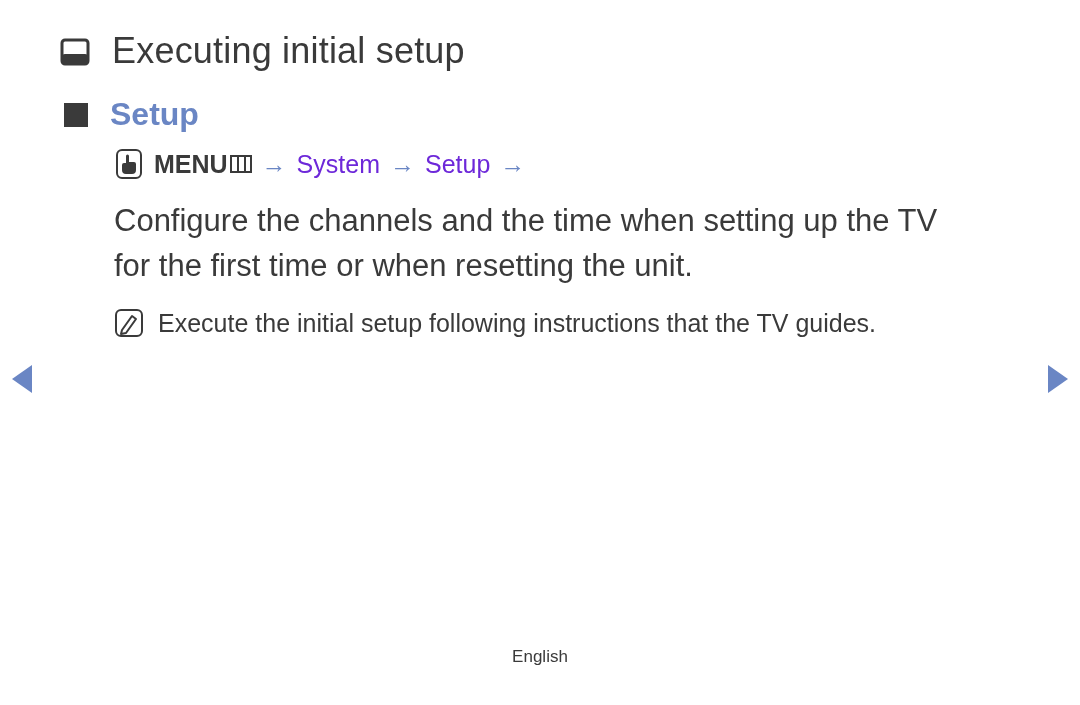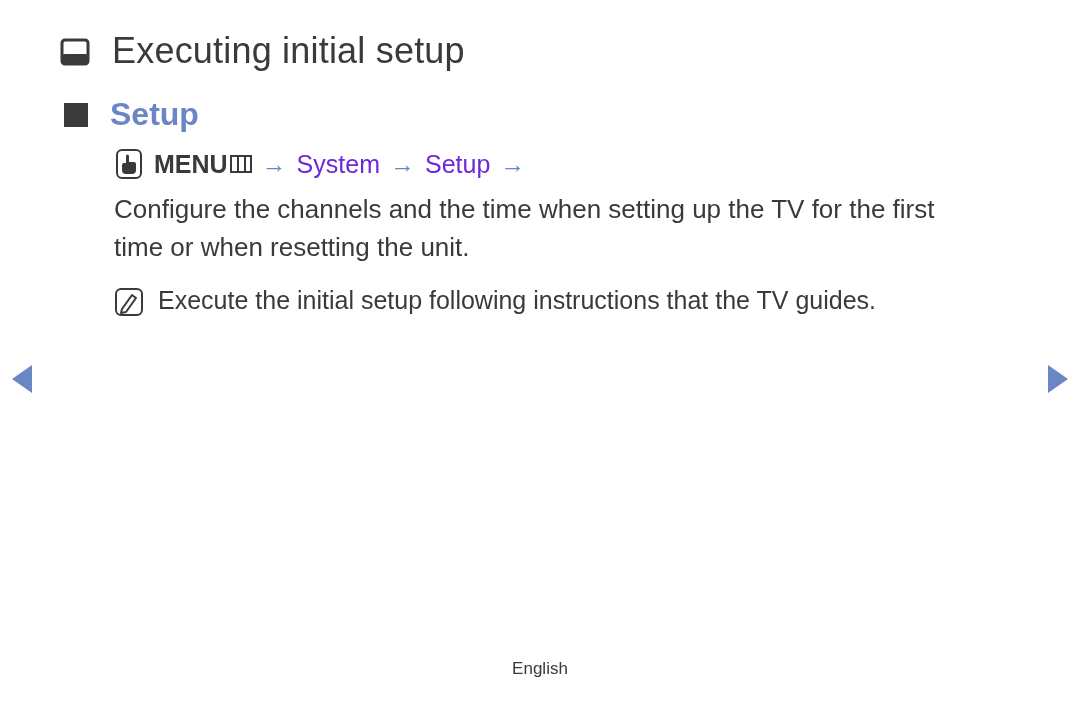--- a/index.html
+++ b/index.html
@@ -8,42 +8,42 @@
 
   .h1-row { display: flex; align-items: center; gap: 22px; margin-bottom: 24px; }
   .h1-icon { width: 30px; height: 30px; display: flex; align-items: flex-end; }
   .h1-icon svg { width: 30px; height: 30px; }
   .h1-text { font-size: 36px; color: #3a3a3a; font-weight: 400; letter-spacing: 0.2px; }
 
   .h2-row { display: flex; align-items: center; gap: 22px; margin-bottom: 14px; padding-left: 0; }
   .bullet-sq { width: 24px; height: 24px; background: #3a3a3a; margin-left: 4px; flex: 0 0 auto; }
   .h2-text { font-size: 32px; font-weight: 700; color: #6a86c4; }
 
-  .path-row { display: flex; align-items: center; gap: 10px; padding-left: 54px; margin-bottom: 10px; font-size: 25px; flex-wrap: wrap; }
+  .path-row { display: flex; align-items: center; gap: 10px; padding-left: 54px; margin-bottom: 18px; font-size: 25px; flex-wrap: wrap; }
   .hand-icon { width: 30px; height: 34px; display: inline-flex; }
   .hand-icon svg { width: 30px; height: 34px; }
   .path-strong { font-weight: 700; color: #3a3a3a; display: inline-flex; align-items: center; gap: 2px; }
   .menu-glyph { display: inline-flex; width: 22px; height: 18px; }
   .menu-glyph svg { width: 22px; height: 18px; }
   .enter-glyph { display: inline-flex; width: 28px; height: 22px; }
   .enter-glyph svg { width: 28px; height: 22px; }
   .arrow { color: #6a86c4; font-weight: 400; }
   .path-link { color: #6d28d9; font-weight: 400; }
 
-  .body-text { font-size: 26px; line-height: 1.45; color: #3a3a3a; padding-left: 54px; padding-right: 40px; margin-bottom: 16px; }
+  .body-text { font-size: 31px; line-height: 1.45; color: #3a3a3a; padding-left: 54px; padding-right: 40px; margin-bottom: 16px; }
 
-  .note-row { display: flex; align-items: center; gap: 14px; padding-left: 54px; padding-right: 40px; font-size: 25px; line-height: 1.45; }
+  .note-row { display: flex; align-items: flex-start; gap: 14px; padding-left: 54px; padding-right: 40px; font-size: 25px; line-height: 1.45; }
   .note-icon { width: 30px; height: 30px; flex: 0 0 auto; margin-top: 3px; }
   .note-icon svg { width: 30px; height: 30px; }
 
   .nav-prev, .nav-next { position: absolute; top: 365px; width: 0; height: 0; border-style: solid; }
   .nav-prev { left: 12px; border-width: 14px 20px 14px 0; border-color: transparent #6a86c4 transparent transparent; }
   .nav-next { right: 12px; border-width: 14px 0 14px 20px; border-color: transparent transparent transparent #6a86c4; }
 
-  .footer-lang { position: absolute; bottom: 26px; left: 0; width: 100%; text-align: center; font-size: 17px; color: #3a3a3a; }
+  .footer-lang { position: absolute; bottom: 38px; left: 0; width: 100%; text-align: center; font-size: 17px; color: #3a3a3a; }
 </style>
 </head>
 <body>
 
 <div class="page">
 
   <div class="h1-row">
     <span class="h1-icon">
       <svg viewBox="0 0 30 30">
         <rect x="2" y="4" width="26" height="24" rx="3" ry="3" fill="none" stroke="#3a3a3a" stroke-width="3"></rect>

